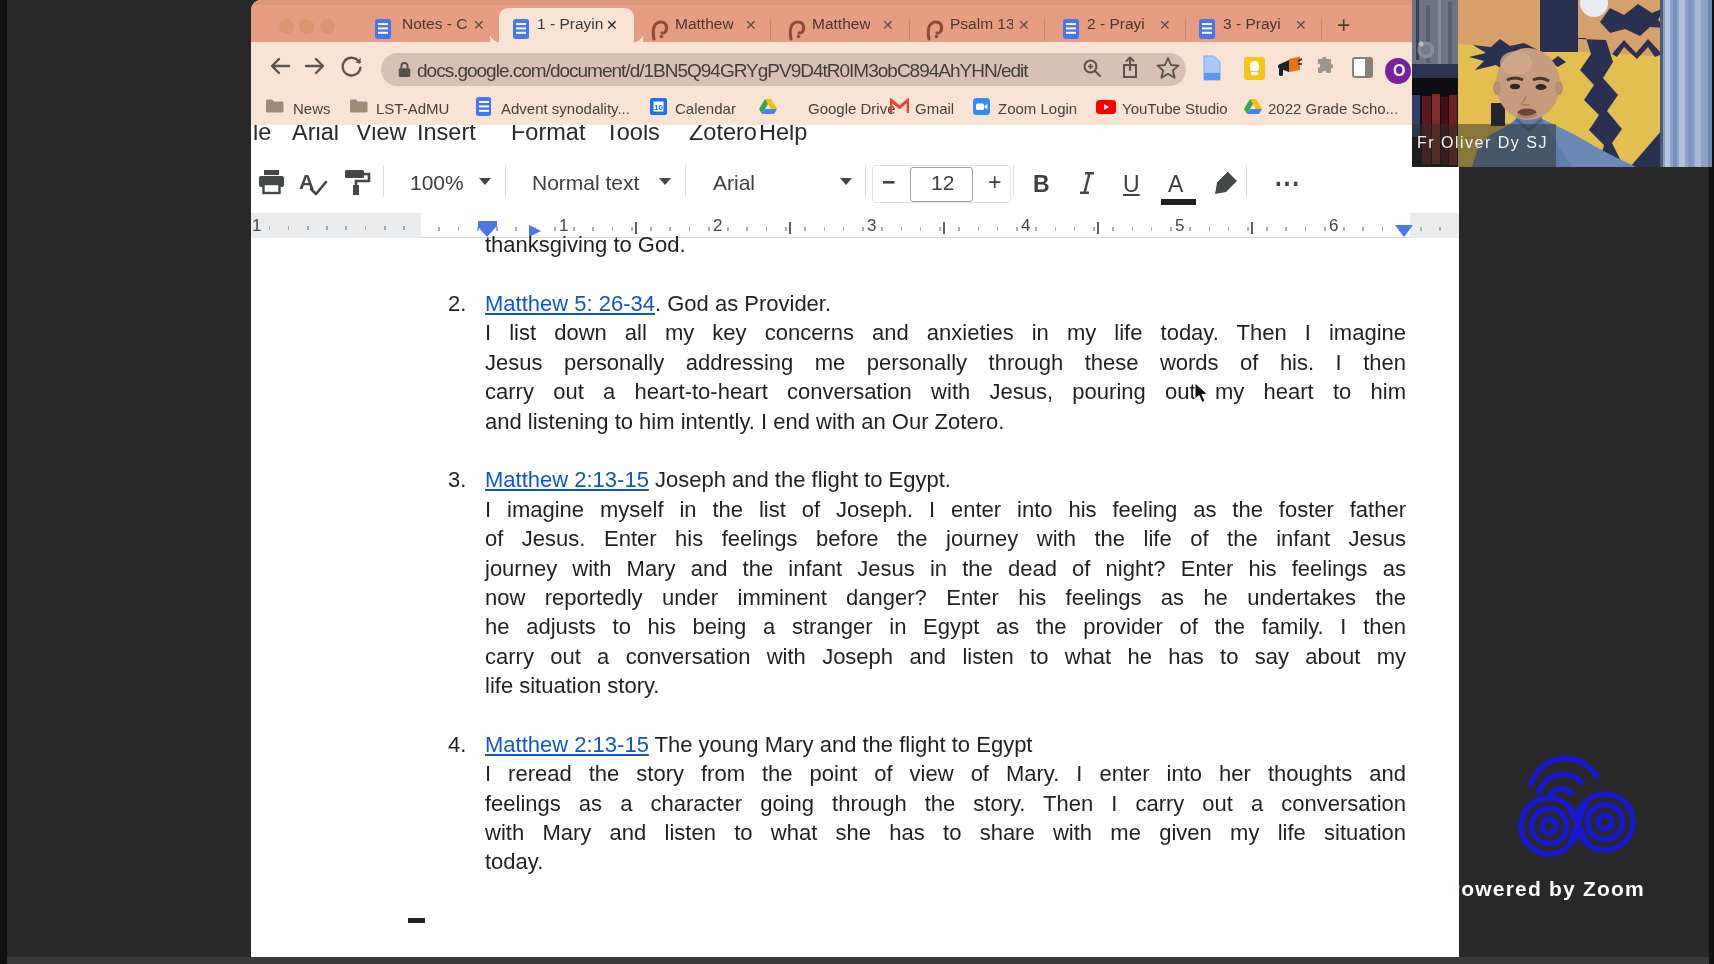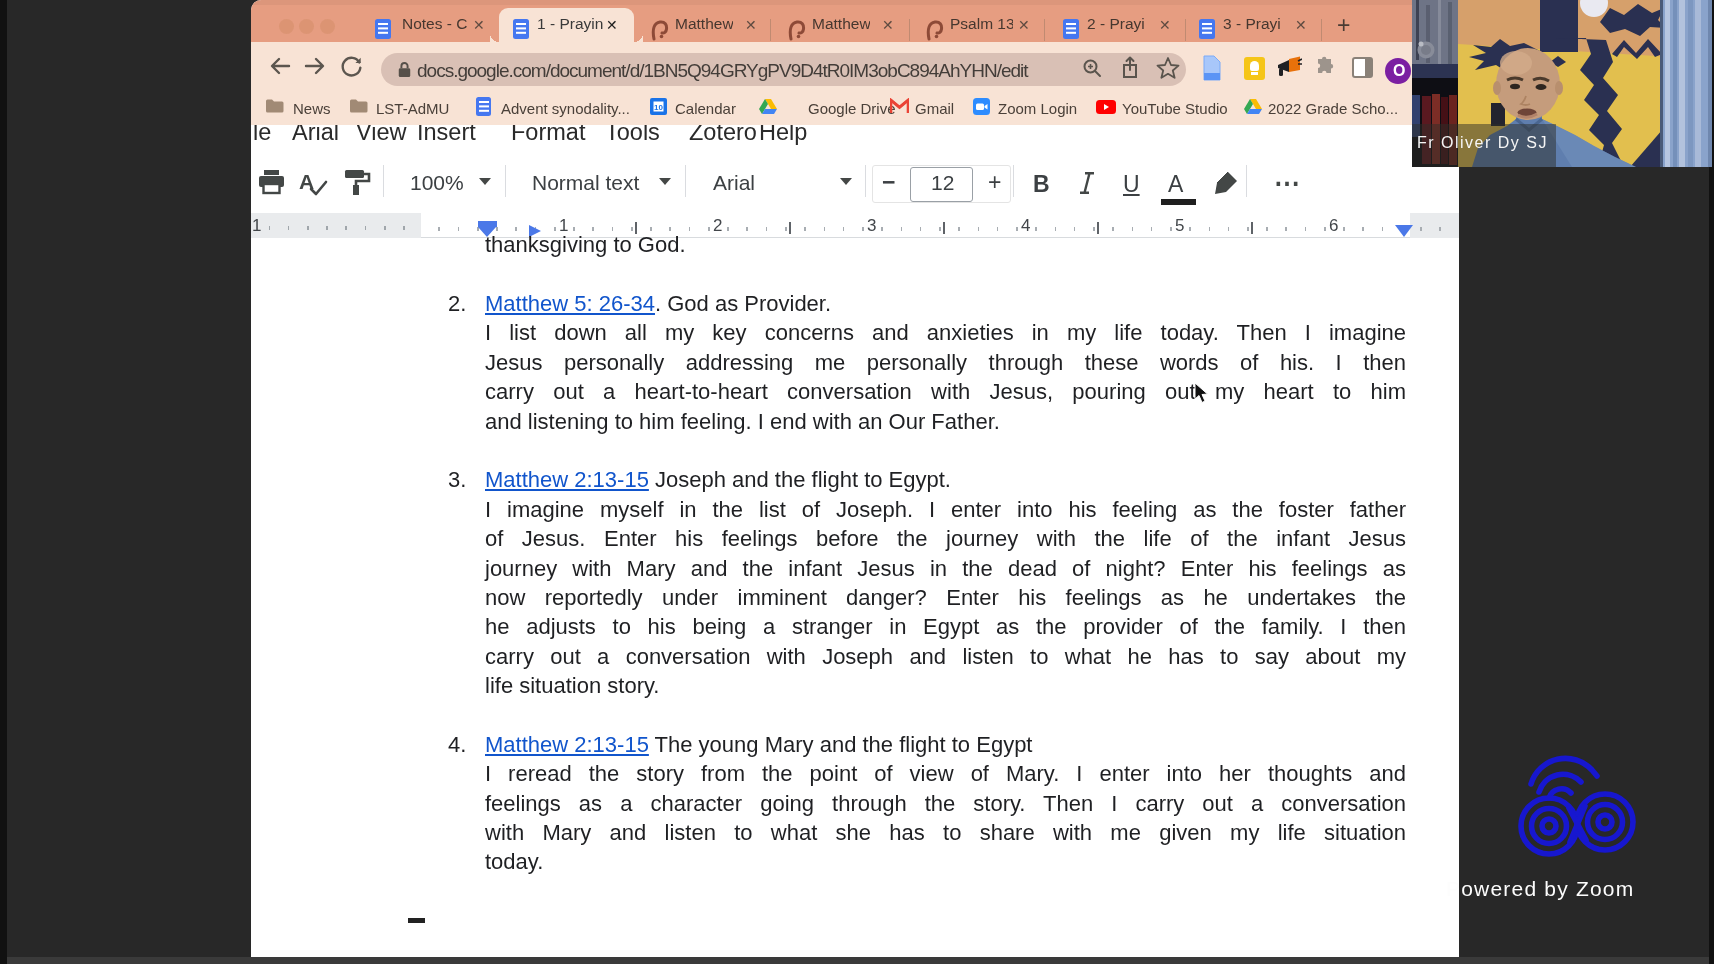--- a/index.html
+++ b/index.html
@@ -56,21 +56,21 @@
              line-height:29.4px; color:#1f2023; }
   .jl { text-align:justify; text-align-last:justify; height:29.4px; white-space:nowrap; }
   .ll { height:29.4px; white-space:nowrap; }
   .sp { height:29.4px; }
   .num { position:absolute; left:-37px; }
   a.lk { color:#1155cc; text-decoration:underline; }
 
   
   #video { position:absolute; left:1412px; top:0; width:300px; height:167px; z-index:5; }
   #vidlabel { position:absolute; left:1417px; top:134px; z-index:6; font-size:16px; color:#f5f5f5; letter-spacing:1.5px; }
-  #pbz { position:absolute; left:1446px; top:877px; width:240px; font-size:21px; font-weight:normal; color:#fdfdfd; letter-spacing:1.2px; }
+  #pbz { position:absolute; left:1446px; top:877px; width:240px; font-size:21px; font-weight:bold; color:#fdfdfd; letter-spacing:1.2px; }
   #botbar { position:absolute; left:0; top:957px; width:1714px; height:7px; background:#3a3a3a; }
   .edgeL { position:absolute; left:0; top:0; width:7px; height:964px; background:#111; }
   .edgeR { position:absolute; left:1709px; top:0; width:5px; height:964px; background:#111; }
 </style>
 </head>
 <body>
 <div id="stage">
 
   <div id="browser">
     <div id="tabstrip">
@@ -325,21 +325,21 @@
     </div>
 
     <div id="doc">
       <div id="doctext">
         <div class="ll">thanksgiving to God.</div>
         <div class="sp"></div>
         <div class="ll"><span class="num">2.</span><a class="lk">Matthew 5: 26-34</a>. God as Provider.</div>
         <div class="jl">I list down all my key concerns and anxieties in my life today. Then I imagine</div>
         <div class="jl">Jesus personally addressing me personally through these words of his. I then</div>
         <div class="jl">carry out a heart-to-heart conversation with Jesus, pouring out my heart to him</div>
-        <div class="ll">and listening to him feeling. I end with an Our Father.</div>
+        <div class="ll">and listening to him intently. I end with an Our Zotero.</div>
         <div class="sp"></div>
         <div class="ll"><span class="num">3.</span><a class="lk">Matthew 2:13-15</a> Joseph and the flight to Egypt.</div>
         <div class="jl">I imagine myself in the list of Joseph. I enter into his feeling as the foster father</div>
         <div class="jl">of Jesus. Enter his feelings before the journey with the life of the infant Jesus</div>
         <div class="jl">journey with Mary and the infant Jesus in the dead of night? Enter his feelings as</div>
         <div class="jl">now reportedly under imminent danger? Enter his feelings as he undertakes the</div>
         <div class="jl">he adjusts to his being a stranger in Egypt as the provider of the family. I then</div>
         <div class="jl">carry out a conversation with Joseph and listen to what he has to say about my</div>
         <div class="ll">life situation story.</div>
         <div class="sp"></div>

